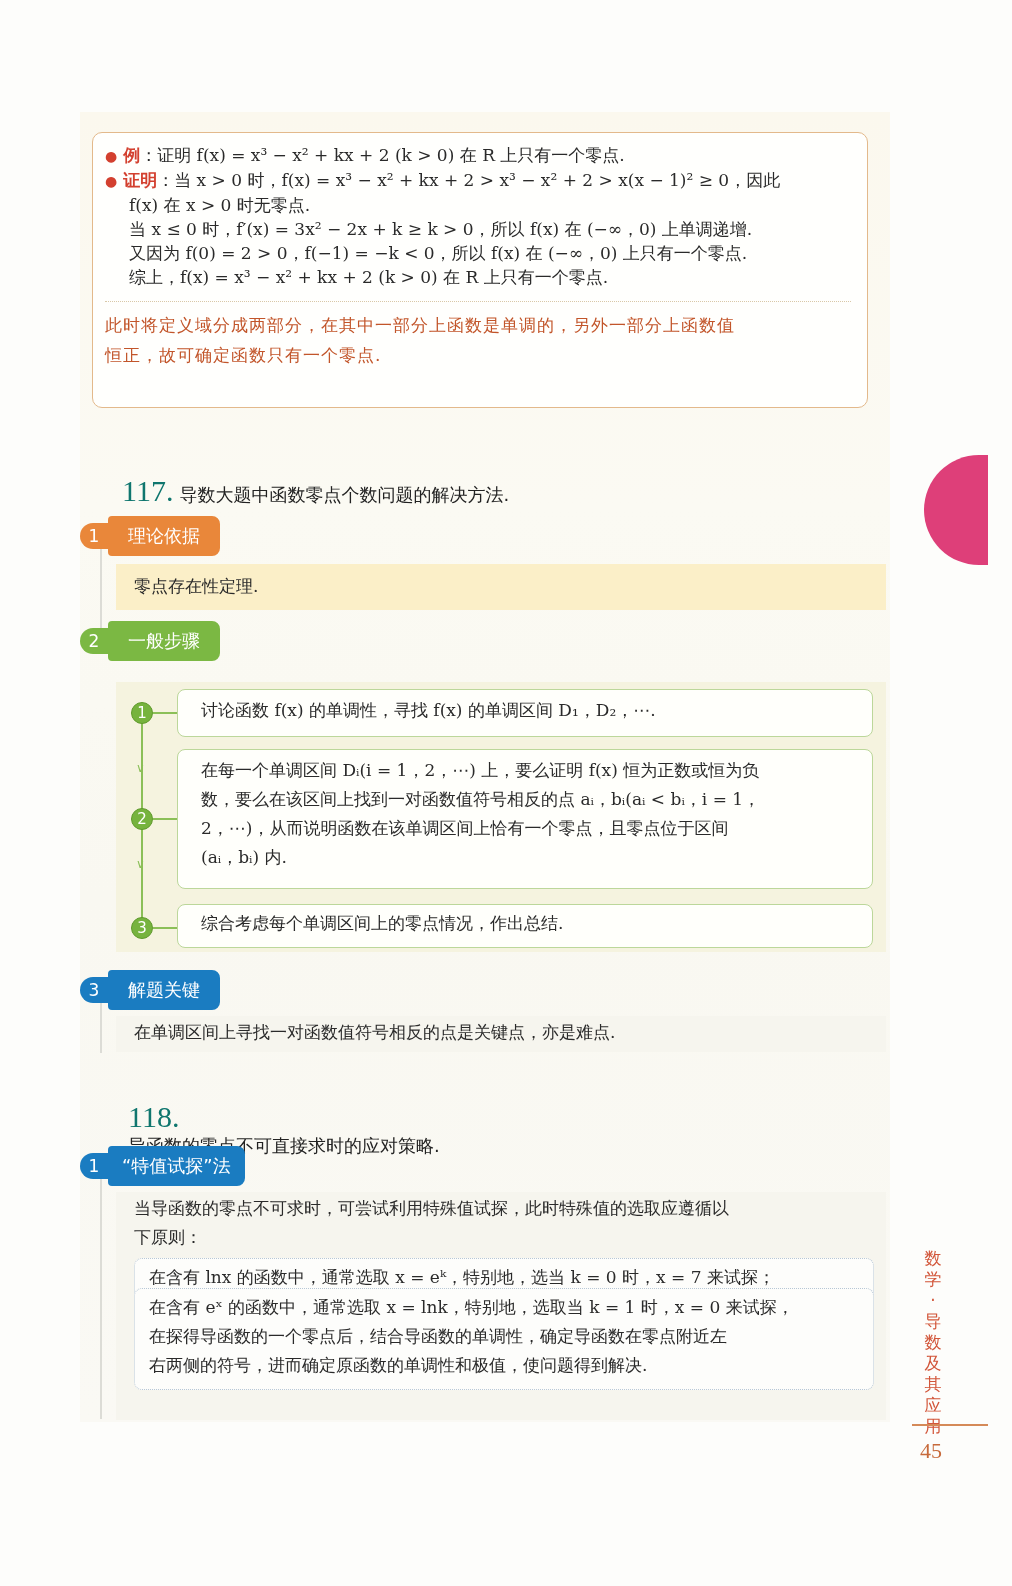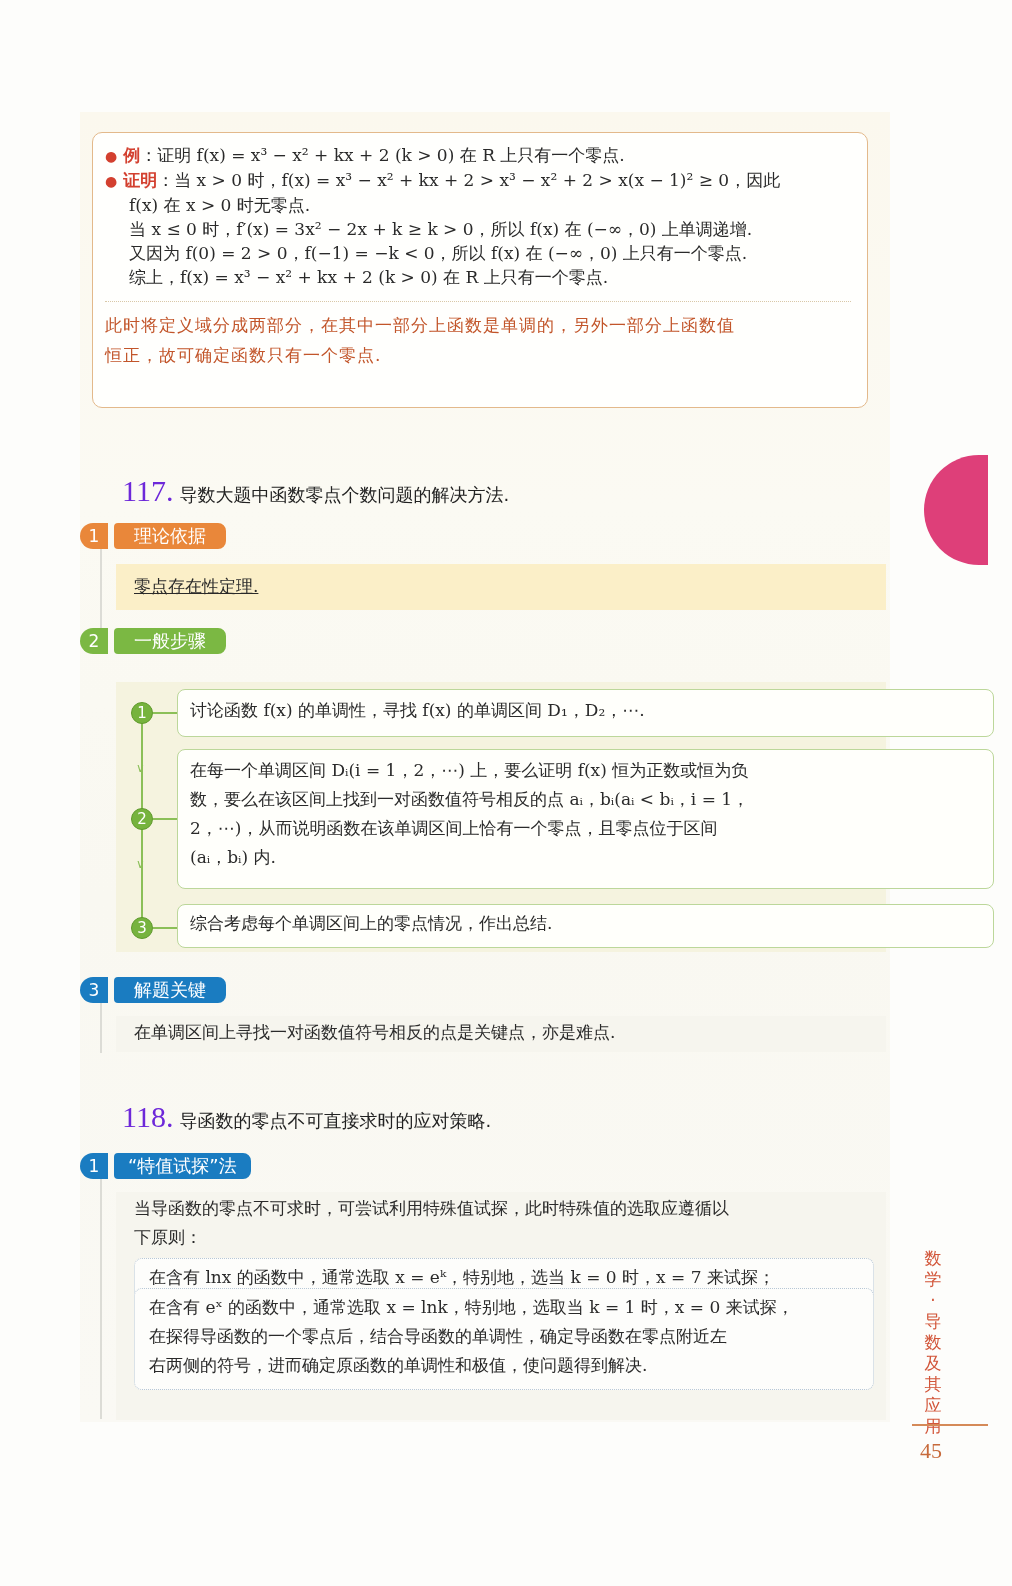--- a/index.html
+++ b/index.html
@@ -21,52 +21,52 @@
   }
   .callout .line { font-size:17px; line-height:24px; white-space:nowrap; }
   .callout .indent { padding-left:24px; }
   .bullet { color:#d3402f; font-size:14px; margin-right:6px; }
   .kw { color:#d3402f; font-family:"DejaVu Sans","Liberation Sans",sans-serif; font-weight:bold; }
   .callout .sep { border-top:1.5px dotted #d9c8a8; margin:12px 0 8px 0; }
   .callout .note { color:#c2552a; font-size:17px; line-height:30px; letter-spacing:1px; }
 
   
   .sec-title { position:absolute; left:122px; display:flex; align-items:baseline; }
-  .sec-num { color:#6d28d9; font-size:30px; font-family:"Liberation Serif", serif; }
+  .sec-num { color:#0f766e; font-size:30px; font-family:"Liberation Serif", serif; }
   .sec-text { font-family:"DejaVu Sans","Liberation Sans",sans-serif; font-size:18px; margin-left:6px; color:#222;text-align:right; }
 
   
   .tag { position:absolute; left:80px; display:flex; align-items:center; height:26px; }
   .tag .num {
     width:28px; height:26px; color:#fff; font-family:"DejaVu Sans",sans-serif; font-size:17px;
     display:flex; align-items:center; justify-content:center; border-radius:13px 0 0 13px;
   }
   .tag .label {
-    margin-left:6px; height:26px; padding:0 20px; color:#fff; border-radius:4px 8px 8px 4px;
+    height:40px; padding:0 20px; color:#fff; border-radius:4px 8px 8px 4px;
     font-family:"DejaVu Sans","Liberation Sans",sans-serif; font-size:18px; display:flex; align-items:center;
   }
   .orange { background:#e9873a; }
   .green { background:#7bb843; }
   .blue { background:#1a7cc1; }
 
   .vline { position:absolute; left:100px; width:2px; background:#dcdcd6; }
 
   .band {
     position:absolute; left:116px; width:770px; box-sizing:border-box;
     font-size:17px; line-height:29px; padding:0 18px;
   }
   .band.yellow { background:#fbefc8; }
   .band.plain { background:#f6f5ee; }
 
   
   .steps-bg { position:absolute; left:116px; top:682px; width:770px; height:270px; background:#f5f3df; }
   .step-box {
-    position:absolute; left:177px; width:817px; box-sizing:border-box;
+    position:absolute; left:177px; width:696px; box-sizing:border-box;
     background:#fffffb; border:1.5px solid #bcd79a; border-radius:8px;
-    font-size:17px; line-height:29px; padding:6px 12px;
+    font-size:17px; line-height:29px; padding:6px 23px;
   }
   .step-dot {
     position:absolute; left:131px; width:22px; height:22px; border-radius:50%;
     background:#76b33e; color:#fff; font-family:"DejaVu Sans",sans-serif; font-size:15px;
     display:flex; align-items:center; justify-content:center; border:1.5px solid #5f9a2c; box-sizing:border-box;
   }
   .step-conn { position:absolute; left:153px; width:24px; height:2px; background:#8bbf58; }
   .step-vline { position:absolute; left:141px; width:2px; background:#8bbf58; }
   .step-arrow { position:absolute; left:136px; color:#8bbf58; font-size:12px; font-family:"DejaVu Sans",sans-serif; line-height:12px; }
 
@@ -115,21 +115,21 @@
   <span class="sec-text">导数大题中函数零点个数问题的解决方法.</span>
 </div>
 
 <div class="vline" style="top:548px; height:100px;"></div>
 
 <div class="tag" style="top:523px;">
   <span class="num orange">1</span>
   <span class="label orange">理论依据</span>
 </div>
 
-<div class="band yellow" style="top:564px; height:46px; padding-top:8px;text-decoration:underline;">
+<div class="band yellow" style="top:564px; height:46px; padding-top:8px;">
   <span>零点存在性定理.</span>
 </div>
 
 <div class="tag" style="top:628px;">
   <span class="num green">2</span>
   <span class="label green">一般步骤</span>
 </div>
 
 <div class="steps-bg"></div>
 <div class="step-vline" style="top:712px; height:216px;"></div>
@@ -159,21 +159,21 @@
 
 <div class="tag" style="top:977px;">
   <span class="num blue">3</span>
   <span class="label blue">解题关键</span>
 </div>
 <div class="vline" style="top:1003px; height:50px;"></div>
 <div class="band plain" style="top:1016px; height:36px; padding-top:2px;">
   <span>在单调区间上寻找一对函数值符号相反的点是关键点，亦是难点.</span>
 </div>
 
-<div class="sec-title" style="top:1100px;">
+<div class="sec-title" style="top:1100px;flex-direction:column;">
   <span class="sec-num">118.</span>
   <span class="sec-text">导函数的零点不可直接求时的应对策略.</span>
 </div>
 
 <div class="tag" style="top:1153px;">
   <span class="num blue">1</span>
   <span class="label blue" style="padding:0 14px;">“特值试探”法</span>
 </div>
 <div class="vline" style="top:1179px; height:240px;"></div>
 

